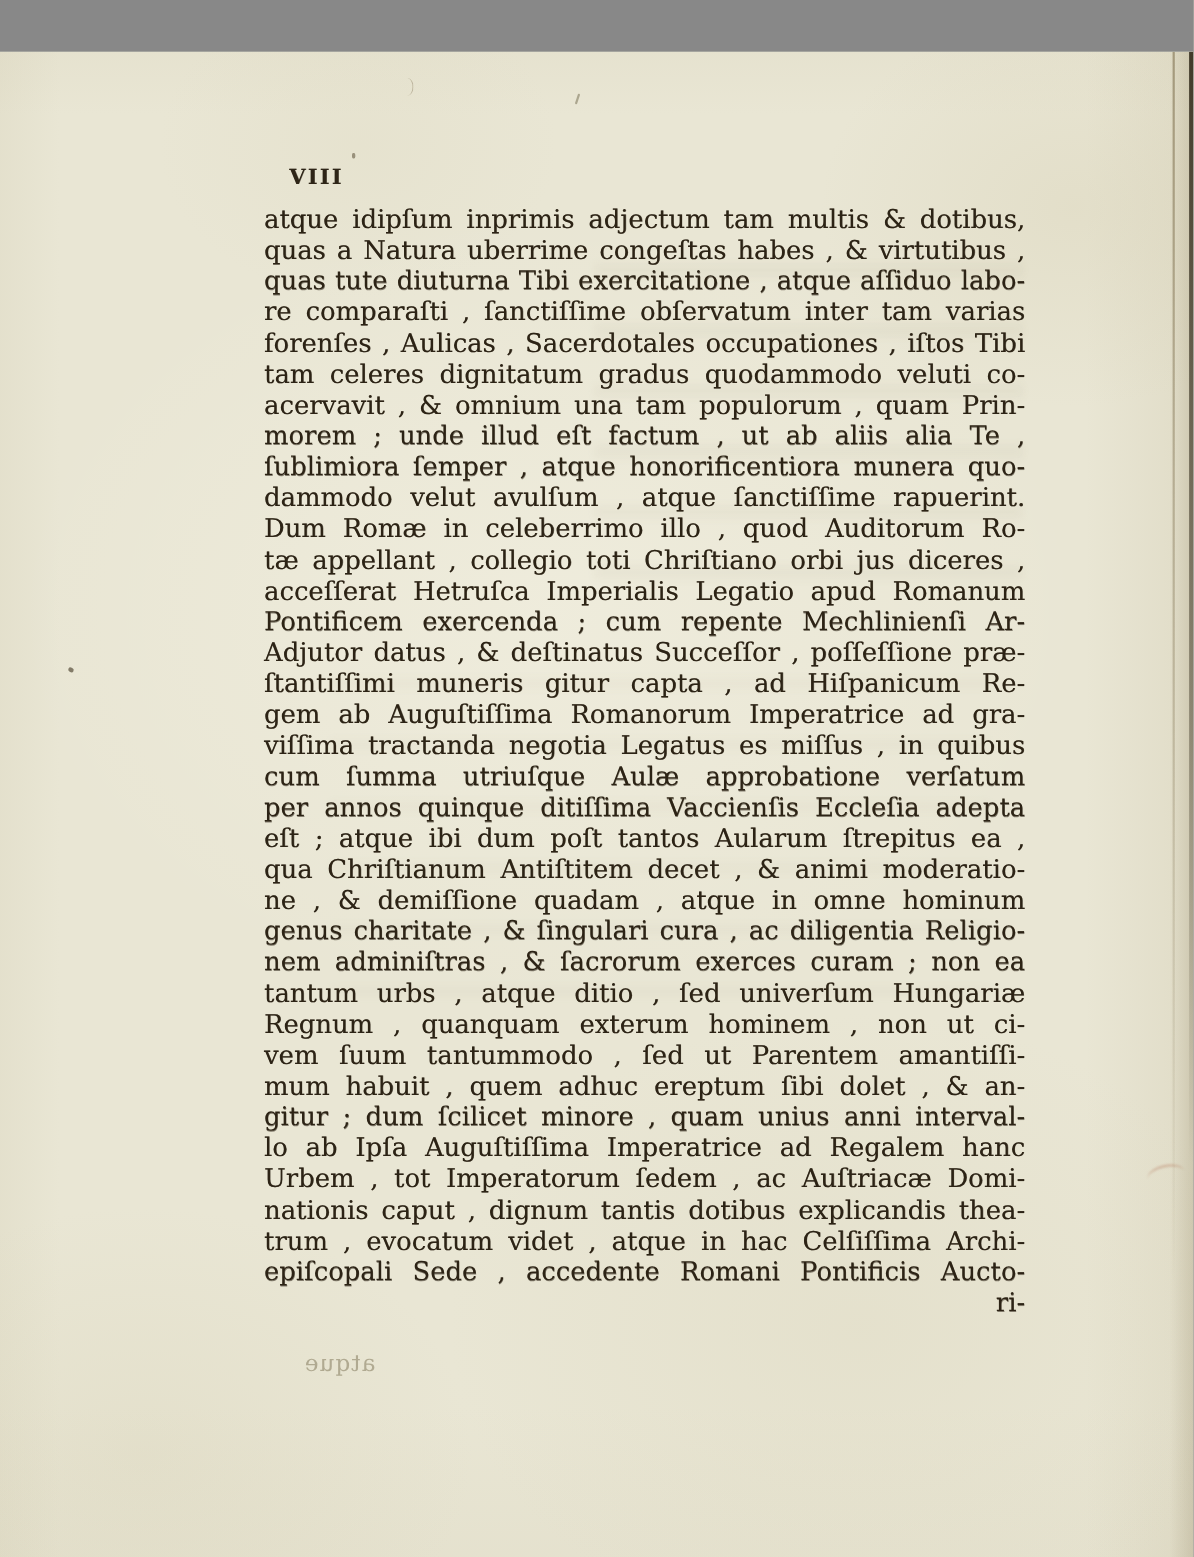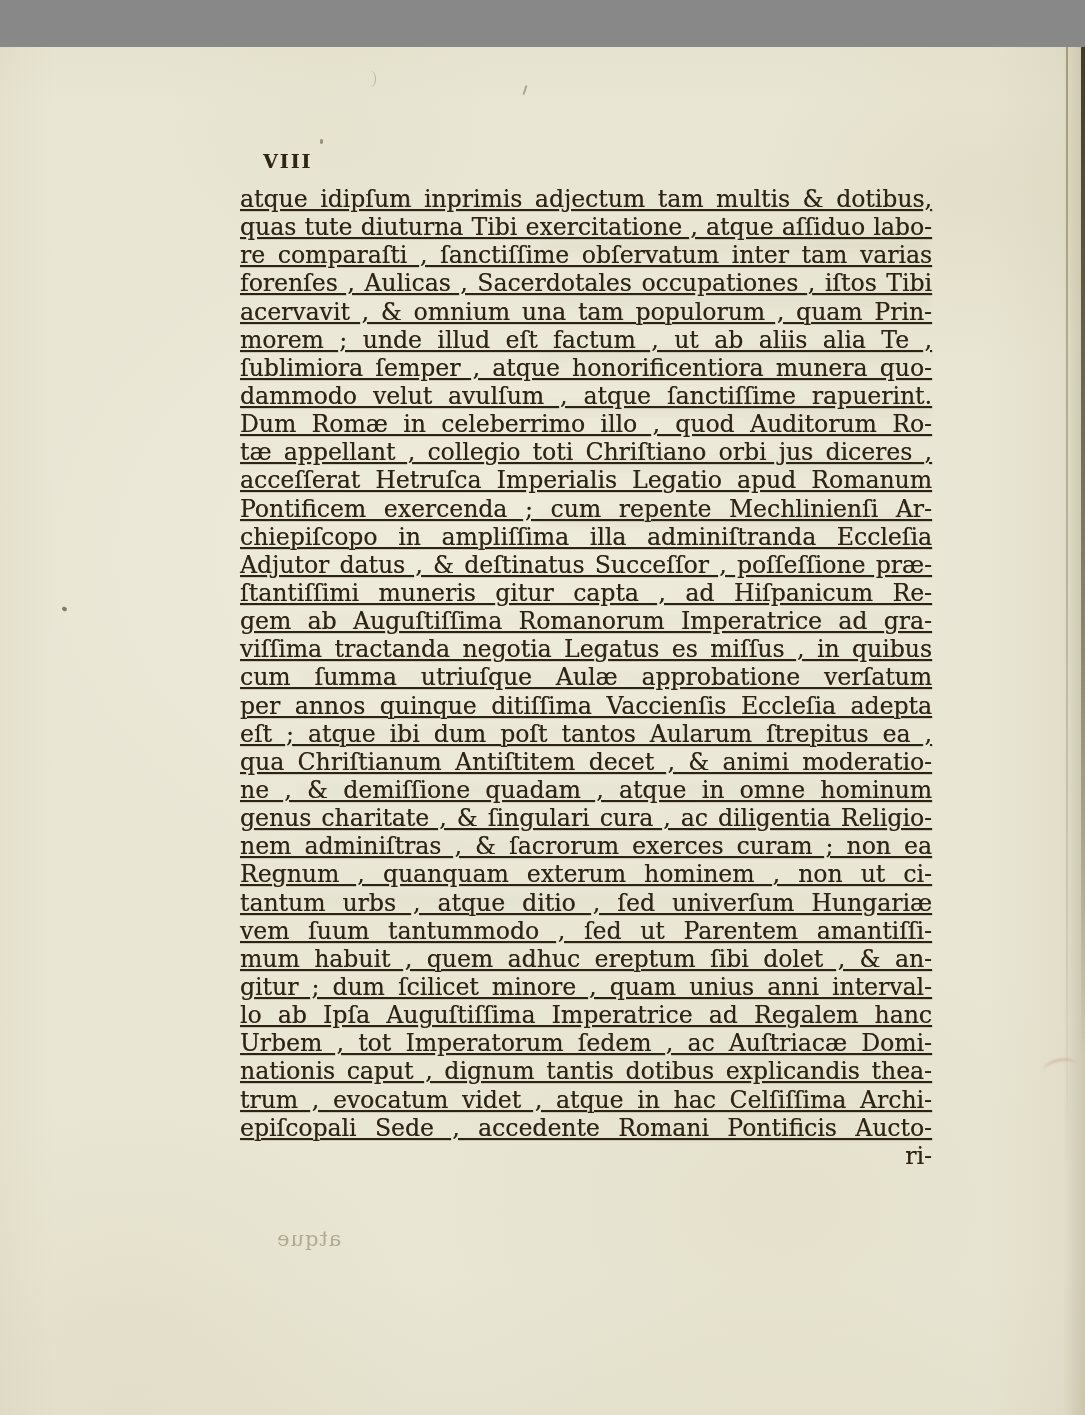--- a/index.html
+++ b/index.html
@@ -74,21 +74,20 @@
     position:absolute; left:240px; top:138px; width:692px;
     color:#2c2315;
     font-size:23.5px; line-height:28.15px;
     text-shadow:0.3px 0.3px 0.45px rgba(44,35,21,0.55);
   }
   .line {
     height:28.15px;
     text-align:justify;
     text-align-last:justify;
     white-space:nowrap;
-    text-decoration:underline;
   }
   .line { white-space:normal; }
   .catchword-line {
     height:28.15px;
     text-align:center;
     text-align-last:right;
   }
   .showthrough-word {
     position:absolute; left:276px; top:1180px;
     font-size:21px; letter-spacing:1px;
@@ -104,45 +103,46 @@
 <div class="page">
 
   <div class="texture"></div>
   <div class="ghost ghost-a"></div>
   <div class="ghost ghost-b"></div>
 
   <div class="page-number">VIII</div>
 
   <div class="text-block">
     <div class="line">atque idipſum inprimis adjectum tam multis &amp; dotibus,</div>
+    <div class="line">quas a Natura uberrime congeſtas habes , &amp; virtutibus ,</div>
     <div class="line">quas tute diuturna Tibi exercitatione , atque aſſiduo labo-</div>
     <div class="line">re comparaſti , ſanctiſſime obſervatum inter tam varias</div>
     <div class="line">forenſes , Aulicas , Sacerdotales occupationes , iſtos Tibi</div>
+    <div class="line">tam celeres dignitatum gradus quodammodo veluti co-</div>
     <div class="line">acervavit , &amp; omnium una tam populorum , quam Prin-</div>
     <div class="line">morem ; unde illud eſt factum , ut ab aliis alia Te ,</div>
     <div class="line">ſublimiora ſemper , atque honorificentiora munera quo-</div>
     <div class="line">dammodo velut avulſum , atque ſanctiſſime rapuerint.</div>
     <div class="line">Dum Romæ in celeberrimo illo , quod Auditorum Ro-</div>
     <div class="line">tæ appellant , collegio toti Chriſtiano orbi jus diceres ,</div>
     <div class="line">acceſſerat Hetruſca Imperialis Legatio apud Romanum</div>
     <div class="line">Pontificem exercenda ; cum repente Mechlinienſi Ar-</div>
-    <div class="line">chiepiſcopo in ampliſſima illa adminiſtranda Eccleſia</div>
     <div class="line">Adjutor datus , &amp; deſtinatus Succeſſor , poſſeſſione præ-</div>
     <div class="line">ſtantiſſimi muneris gitur capta , ad Hiſpanicum Re-</div>
     <div class="line">gem ab Auguſtiſſima Romanorum Imperatrice ad gra-</div>
     <div class="line">viſſima tractanda negotia Legatus es miſſus , in quibus</div>
     <div class="line">cum ſumma utriuſque Aulæ approbatione verſatum</div>
     <div class="line">per annos quinque ditiſſima Vaccienſis Eccleſia adepta</div>
     <div class="line">eſt ; atque ibi dum poſt tantos Aularum ſtrepitus ea ,</div>
     <div class="line">qua Chriſtianum Antiſtitem decet , &amp; animi moderatio-</div>
     <div class="line">ne , &amp; demiſſione quadam , atque in omne hominum</div>
     <div class="line">genus charitate , &amp; ſingulari cura , ac diligentia Religio-</div>
     <div class="line">nem adminiſtras , &amp; ſacrorum exerces curam ; non ea</div>
+    <div class="line">tantum urbs , atque ditio , ſed univerſum Hungariæ</div>
     <div class="line">Regnum , quanquam exterum hominem , non ut ci-</div>
-    <div class="line">tantum urbs , atque ditio , ſed univerſum Hungariæ</div>
     <div class="line">vem ſuum tantummodo , ſed ut Parentem amantiſſi-</div>
     <div class="line">mum habuit , quem adhuc ereptum ſibi dolet , &amp; an-</div>
     <div class="line">gitur ; dum ſcilicet minore , quam unius anni interval-</div>
     <div class="line">lo ab Ipſa Auguſtiſſima Imperatrice ad Regalem hanc</div>
     <div class="line">Urbem , tot Imperatorum ſedem , ac Auſtriacæ Domi-</div>
     <div class="line">nationis caput , dignum tantis dotibus explicandis thea-</div>
     <div class="line">trum , evocatum videt , atque in hac Celſiſſima Archi-</div>
     <div class="line">epiſcopali Sede , accedente Romani Pontificis Aucto-</div>
     <div class="catchword-line">
       <span>ri-</span>

